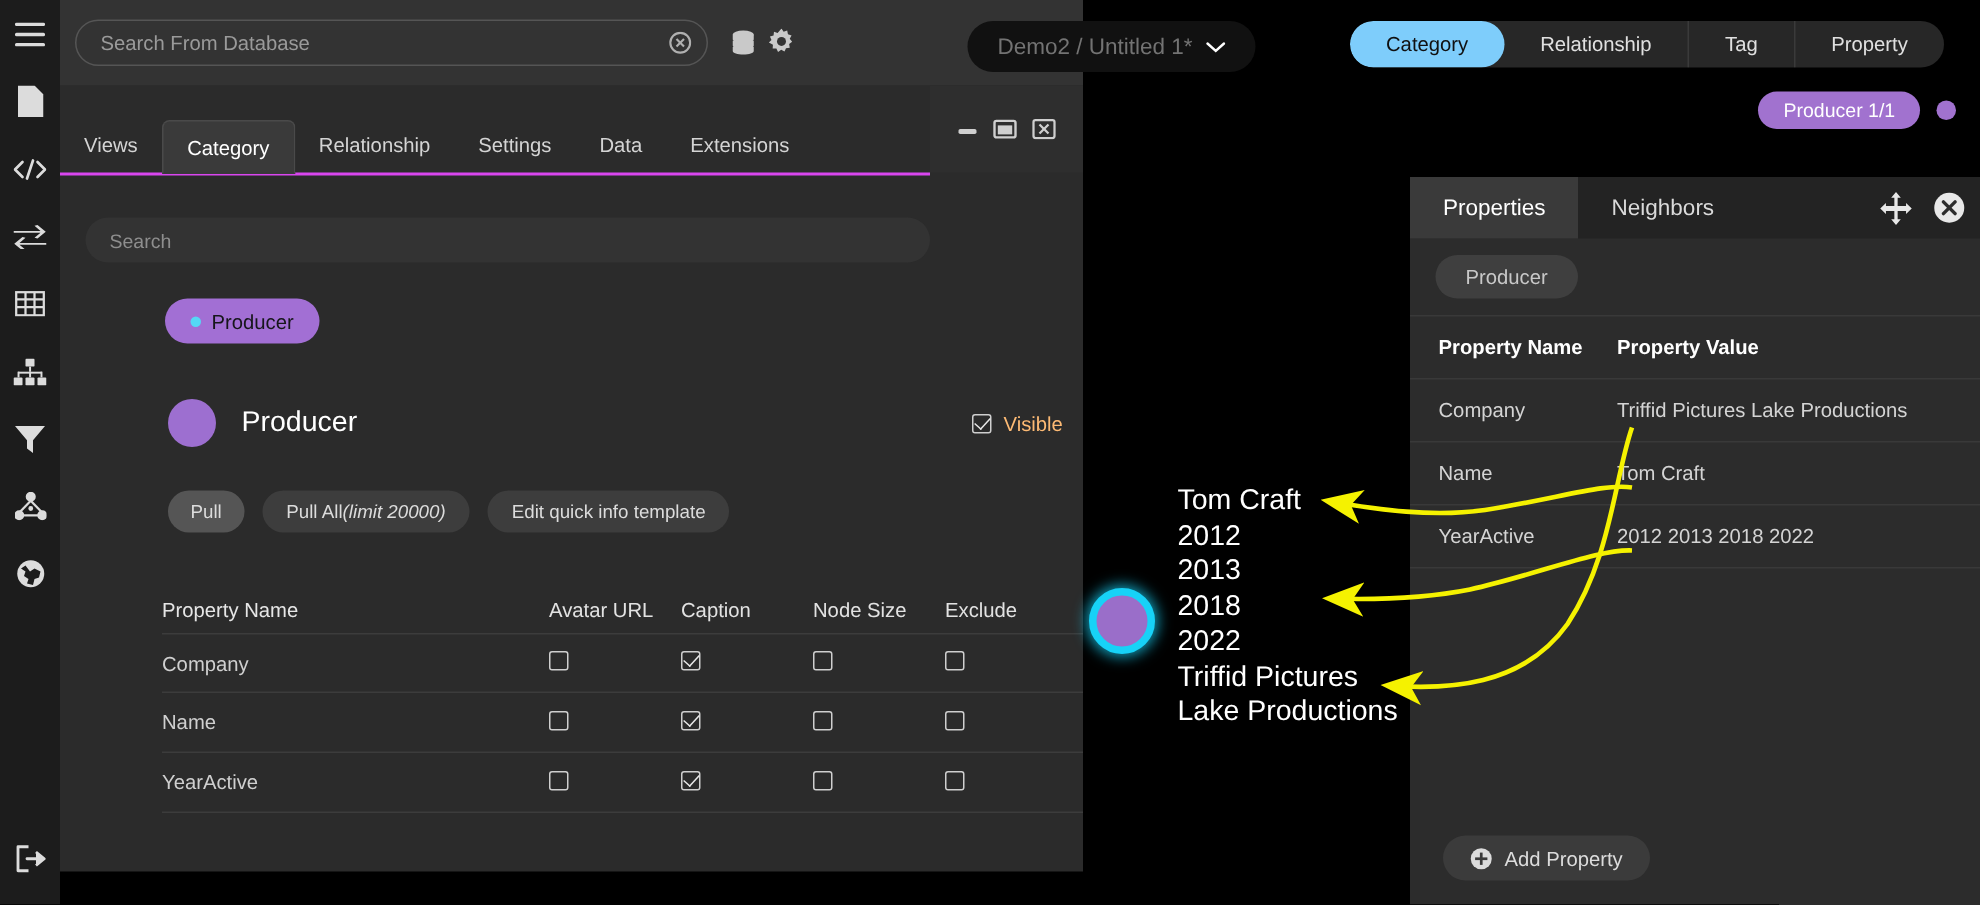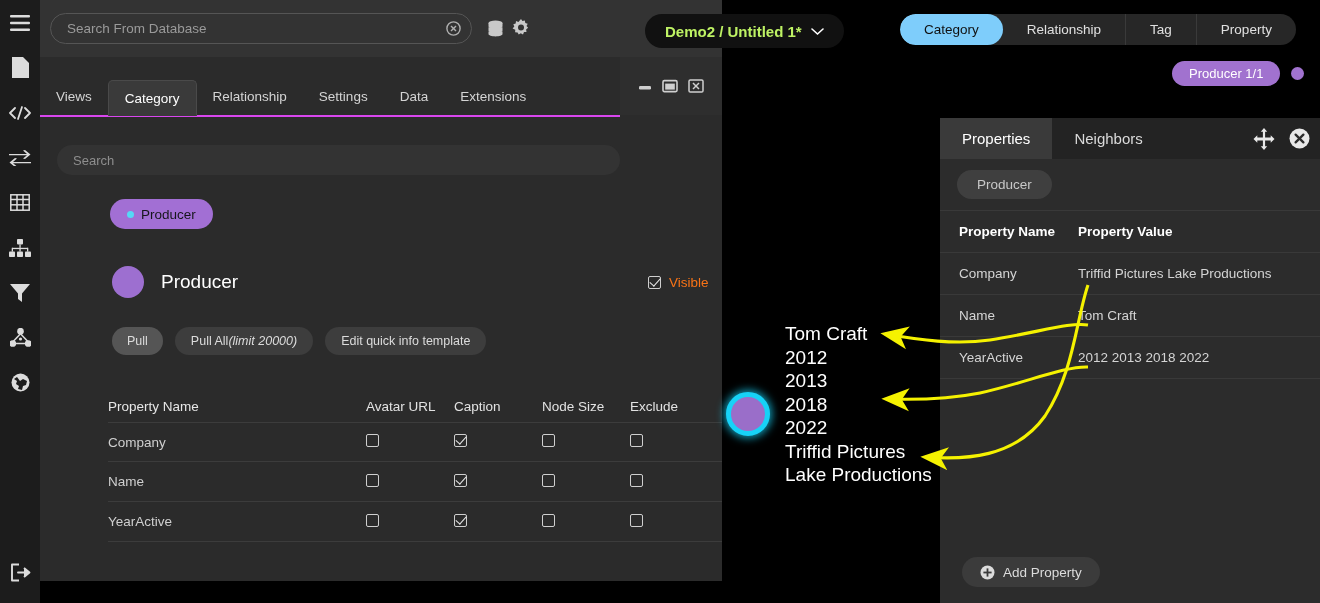--- a/index.html
+++ b/index.html
@@ -119,21 +119,21 @@
   }
   #cat-chip .dot { width: 7px; height: 7px; border-radius: 50%; background: #55d8f5; }
 
   #cat-head { position: absolute; left: 72px; top: 148px; display: flex; align-items: center; gap: 17px; }
   #cat-head .bigdot { width: 32px; height: 32px; border-radius: 50%; background: #9d6fd0; }
   #cat-head .name { font-size: 19px; color: #ffffff; }
 
   #visible-wrap {
     position: absolute; left: 608px; top: 157px;
     display: flex; align-items: center; gap: 8px;
-    color: #f97316; font-size: 13.5px;
+    color: #fdba74; font-size: 13.5px;
   }
 
   #cat-buttons { position: absolute; left: 72px; top: 209px; display: flex; gap: 12px; }
   .cbtn {
     height: 28px; border-radius: 14px;
     background: #3d3d3d; color: #dcdcdc;
     font-size: 12.5px; display: flex; align-items: center;
     padding: 0 16px; cursor: pointer; white-space: nowrap;
   }
   .cbtn.solid { background: #555555; padding: 0 15px; }
@@ -160,23 +160,22 @@
     transform: rotate(42deg);
   }
 
   
   #doc-title {
     position: absolute; left: 645px; top: 14px;
     height: 34px; border-radius: 17px;
     background: #111111;
     display: flex; align-items: center; gap: 9px;
     padding: 0 20px;
-    color: #bef264; font-size: 15px;
+    color: #737373; font-size: 15px;
     z-index: 6;
-    font-weight: bold;
   }
   #seg-tabs {
     position: absolute; left: 900px; top: 14px;
     height: 31px; border-radius: 16px;
     background: #272727;
     display: flex; align-items: stretch;
     overflow: hidden;
     z-index: 6;
   }
   .seg {

